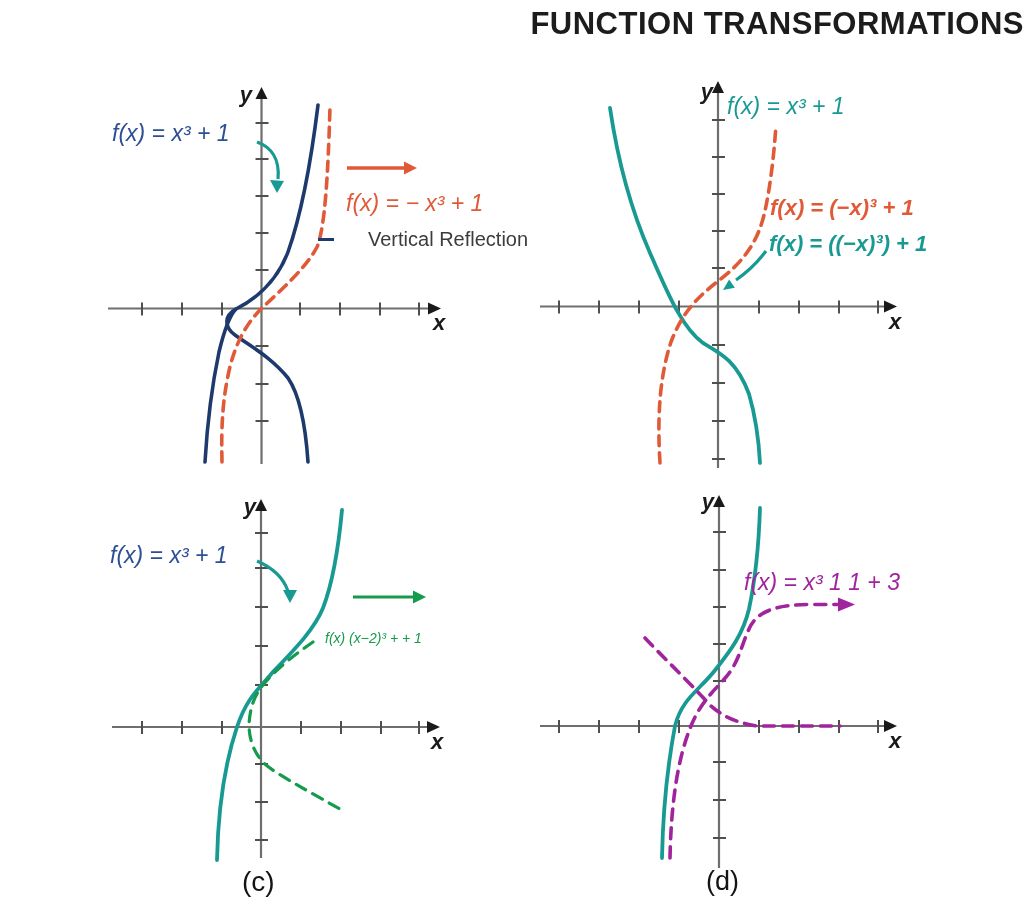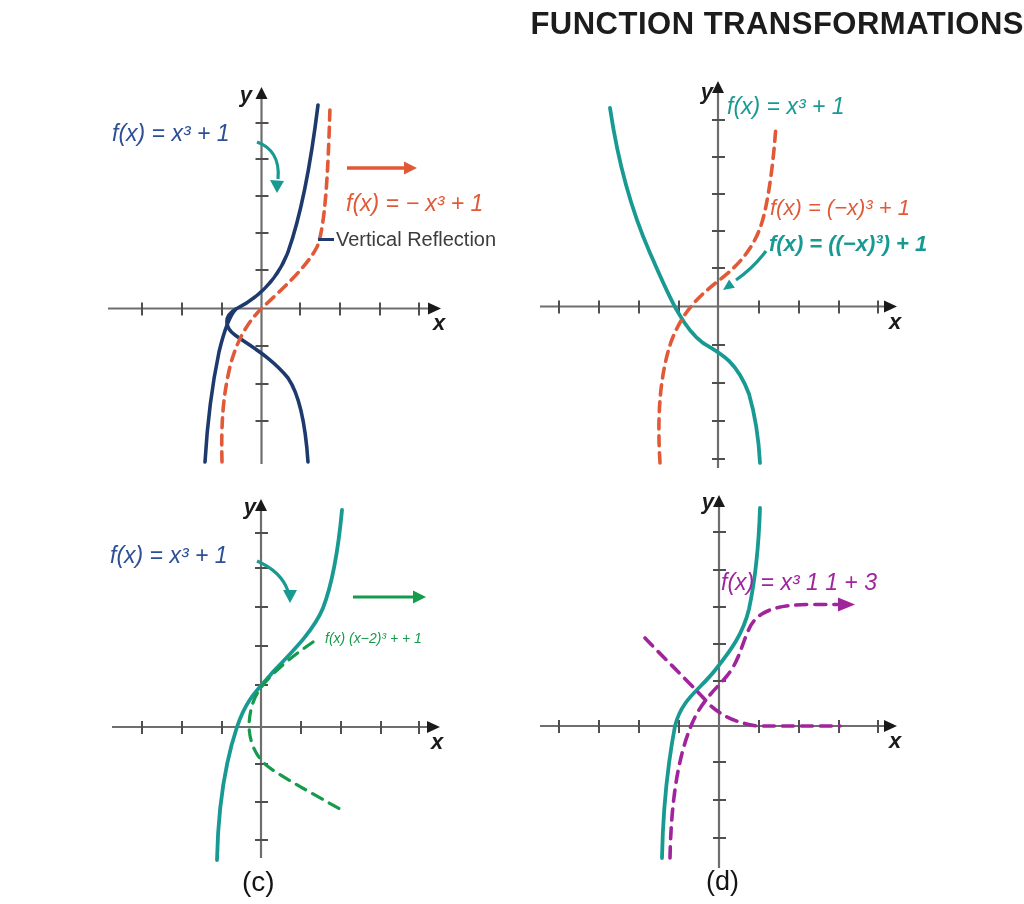--- a/index.html
+++ b/index.html
@@ -26,21 +26,21 @@
   .a-green{stroke:var(--green);stroke-width:3.2;fill:none;}
   .h-teal{fill:var(--teal);stroke:none;}
   .h-orange{fill:var(--orange);stroke:none;}
   .h-green{fill:var(--green);stroke:none;}
   .h-purple{fill:var(--purple);stroke:none;}
   .axis-label{font-family:"Liberation Sans",sans-serif;font-style:italic;font-weight:bold;
               font-size:22px;fill:#1a1a1a;}
   .mlabel{position:absolute;font-style:italic;white-space:nowrap;font-weight:500;}
   .lbl-blue{color:var(--blue_label);font-size:23px;}
   .lbl-orange{color:var(--orange);font-size:23px;}
-  .lbl-orange-sm{color:var(--orange);font-size:22px;}
+  .lbl-orange-sm{color:var(--orange);font-size:22px;font-weight:bold;}
   .lbl-teal{color:var(--teal);font-size:22px;}
   .lbl-green{color:var(--green);font-size:14px;}
   .lbl-purple{color:var(--purple);font-size:23px;}
   .annot{position:absolute;display:flex;align-items:center;color:var(--annotation);
          font-size:20px;white-space:nowrap;}
   .annot .dash{width:16px;height:3px;background:var(--navy);margin-right:2px;flex:0 0 auto;}
   .caption{position:absolute;color:#141414;font-size:28px;}
 </style>
 </head>
 <body>
@@ -61,21 +61,21 @@
     <path class="curve c-navy" d="M205 462C207 428 211 390 219 352C225 327 230 315 236 309"></path>
     <path class="curve c-navy" d="M318 105C311 162 300 218 288 252C276 284 252 301 236 309C223 316 225 328 235 335C250 346 271 357 288 378C301 397 306 432 308 462"></path>
     <path class="curve c-orange" d="M222 462C221 424 223 398 229 371C235 344 246 324 261 309C281 290 306 268 317 247C325 228 328 175 330 107"></path>
     <path class="a-teal" d="M257 142C271 147 280 159 278 179"></path>
     <polygon class="h-teal" points="270,180 284,181 277,193"></polygon>
     <path class="a-orange" d="M347 168H404"></path>
     <polygon class="h-orange" points="404,161.5 404,174.5 417,168"></polygon>
   </svg>
   <div class="mlabel lbl-blue" style="left:112px;top:120px;">f(x) = x³ + 1</div>
   <div class="mlabel lbl-orange" style="left:346px;top:190px;">f(x) = − x³ + 1</div>
-  <div class="annot" style="left:318px;top:228px;">
+  <div class="annot" style="left:318px;top:228px;gap:32px;">
     <span class="dash"></span>
     <span>Vertical Reflection</span>
   </div>
 
   <svg class="panel" style="left:535px;top:70px;" width="489" height="405" viewBox="535 70 489 405">
     <path class="axis" d="M540 306.5H885"></path>
     <path class="axis" d="M718 92V468"></path>
     <path class="tick" d="M559 300.5v13M599 300.5v13M639 300.5v13M679 300.5v13M759 300.5v13M799 300.5v13M839 300.5v13M878 300.5v13"></path>
     <path class="tick" d="M712 120h13M712 157h13M712 194h13M712 231h13M712 268h13M712 345h13M712 383h13M712 421h13M712 459h13"></path>
     <polygon class="ah" points="884,300.5 884,312.5 897,306.5"></polygon>
@@ -118,16 +118,16 @@
     <path class="tick" d="M713 532h13M713 570h13M713 607h13M713 644h13M713 681h13M713 762h13M713 800h13M713 838h13"></path>
     <polygon class="ah" points="884,720 884,732 897,726"></polygon>
     <polygon class="ah" points="713,507 725,507 719,495"></polygon>
     <text class="axis-label" x="889" y="748">x</text>
     <text class="axis-label" x="714" y="509" text-anchor="end">y</text>
     <path class="curve c-teal" d="M662 858C663 808 668 763 675 726C682 698 700 690 716 669C731 650 743 634 749 609C755 581 759 539 760 508"></path>
     <path class="curve c-purple" d="M670 858C671 806 677 760 691 726C701 701 716 689 726 677C739 662 741 646 749 629C757 611 776 604.5 812 604.5L838 604.5"></path>
     <polygon class="h-purple" points="838,597.5 838,611.5 855,604.5"></polygon>
     <path class="curve c-purple" d="M645 638C658 652 685 678 711 706C722 716 737 723 757 726L840 726"></path>
   </svg>
-  <div class="mlabel lbl-purple" style="left:721px;top:569px;">f(x) = x³ 1 1 + 3</div>
+  <div class="mlabel lbl-purple" style="left:744px;top:569px;">f(x) = x³ 1 1 + 3</div>
   <div class="caption" style="left:706px;top:866px;font-size:27px;">(d)</div>
 
 </div>
 
 </body></html>

